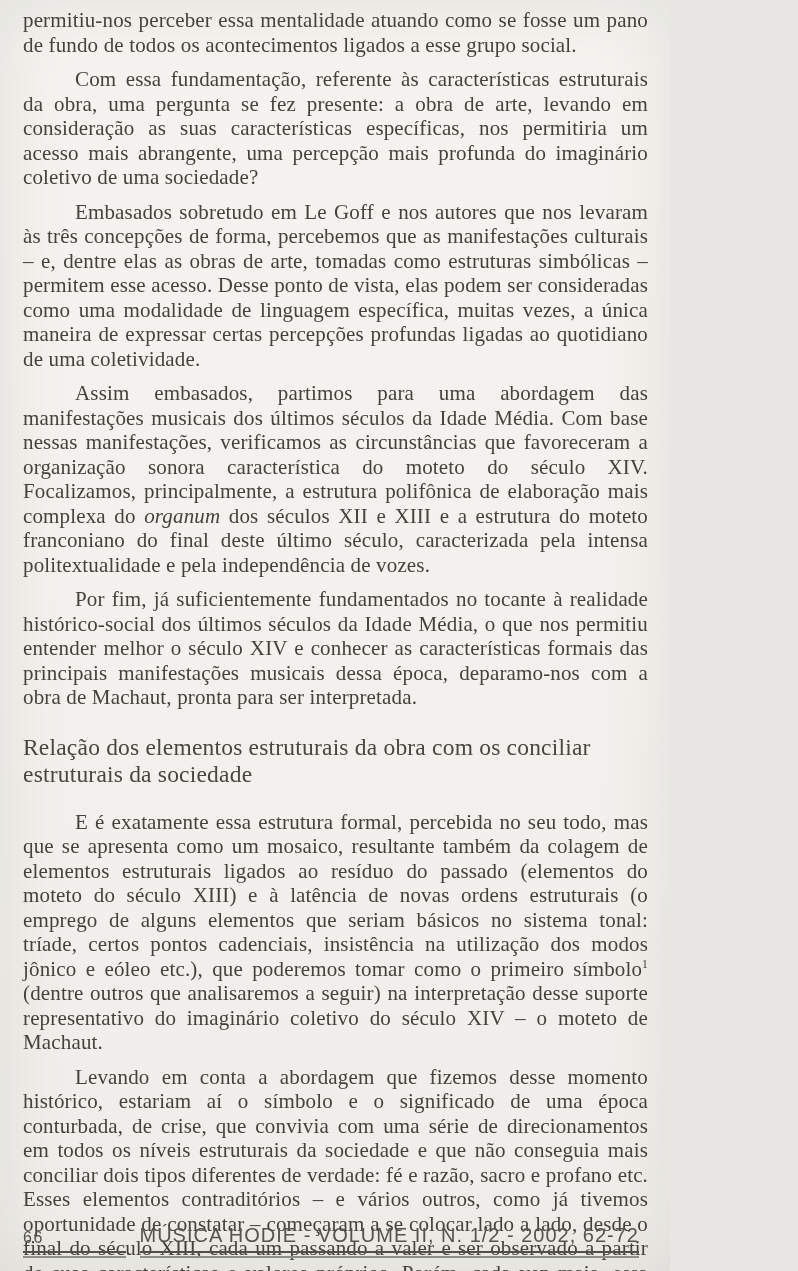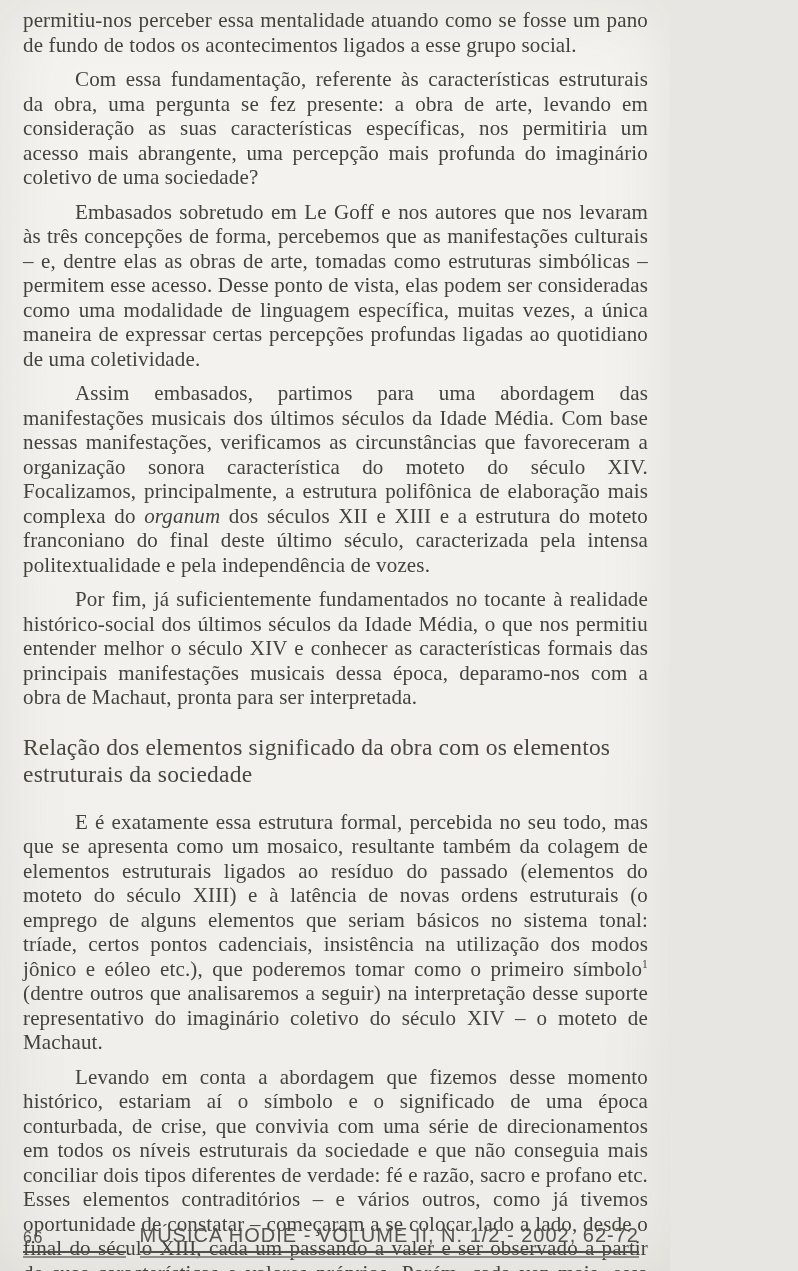--- a/index.html
+++ b/index.html
@@ -96,21 +96,21 @@
     <p class="para continuation">permitiu-nos perceber essa mentalidade atuando como se fosse um pano de fundo de todos os acontecimentos ligados a esse grupo social.</p>
 
     <p class="para">Com essa fundamentação, referente às características estruturais da obra, uma pergunta se fez presente: a obra de arte, levando em consideração as suas características específicas, nos permitiria um acesso mais abrangente, uma percepção mais profunda do imaginário coletivo de uma sociedade?</p>
 
     <p class="para">Embasados sobretudo em Le Goff e nos autores que nos levaram às três concepções de forma, percebemos que as manifestações culturais – e, dentre elas as obras de arte, tomadas como estruturas simbólicas – permitem esse acesso. Desse ponto de vista, elas podem ser consideradas como uma modalidade de linguagem específica, muitas vezes, a única maneira de expressar certas percepções profundas ligadas ao quotidiano de uma coletividade.</p>
 
     <p class="para"><span>Assim embasados, partimos para uma abordagem das manifestações musicais dos últimos séculos da Idade Média. Com base nessas manifestações, verificamos as circunstâncias que favoreceram a organização sonora característica do moteto do século XIV. Focalizamos, principalmente, a estrutura polifônica de elaboração mais complexa do </span><span class="italic-term">organum</span><span> dos séculos XII e XIII e a estrutura do moteto franconiano do final deste último século, caracterizada pela intensa politextualidade e pela independência de vozes.</span></p>
 
     <p class="para">Por fim, já suficientemente fundamentados no tocante à realidade histórico-social dos últimos séculos da Idade Média, o que nos permitiu entender melhor o século XIV e conhecer as características formais das principais manifestações musicais dessa época, deparamo-nos com a obra de Machaut, pronta para ser interpretada.</p>
 
-    <h2 class="section-heading">Relação dos elementos significado da obra com os elementos estruturais da sociedade</h2>
+    <h2 class="section-heading">Relação dos elementos estruturais da obra com os conciliar estruturais da sociedade</h2>
 
     <p class="para"><span>E é exatamente essa estrutura formal, percebida no seu todo, mas que se apresenta como um mosaico, resultante também da colagem de elementos estruturais ligados ao resíduo do passado (elementos do moteto do século XIII) e à latência de novas ordens estruturais (o emprego de alguns elementos que seriam básicos no sistema tonal: tríade, certos pontos cadenciais, insistência na utilização dos modos jônico e eóleo etc.), que poderemos tomar como o primeiro símbolo</span><sup class="footnote-marker">1</sup><span> (dentre outros que analisaremos a seguir) na interpretação desse suporte representativo do imaginário coletivo do século XIV – o moteto de Machaut.</span></p>
 
     <p class="para">Levando em conta a abordagem que fizemos desse momento histórico, estariam aí o símbolo e o significado de uma época conturbada, de crise, que convivia com uma série de direcionamentos em todos os níveis estruturais da sociedade e que não conseguia mais conciliar dois tipos diferentes de verdade: fé e razão, sacro e profano etc. Esses elementos contraditórios – e vários outros, como já tivemos oportunidade de constatar – começaram a se colocar lado a lado, desde o final do século XIII, cada um passando a valer e ser observado a partir de suas características e valores próprios. Porém, cada vez mais, essa observação e essa valorização passaram a ser feitas com base na vida do homem aqui na terra, descobrindo-se como indivíduo, capaz de raciocinar e pensar por si. E é por isso que no século XIV evidenciou-se o predomínio do elemento profano, junto a uma crescente valorização do racional e do individual.</p>
 
   </div>
 
   <div class="footer">
     <div class="footer-seg footer-left">
       <span class="page-number">66</span>

